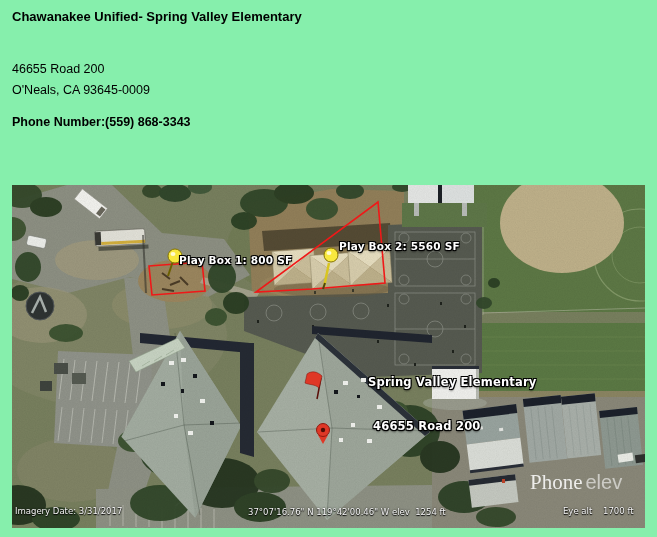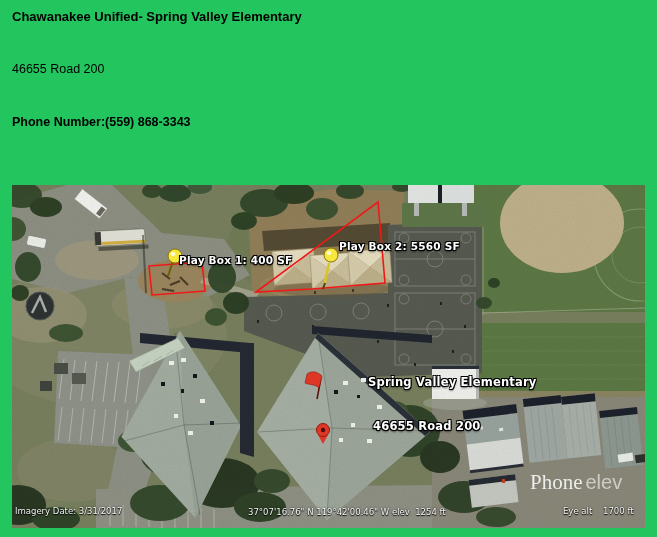--- a/index.html
+++ b/index.html
@@ -1,16 +1,16 @@
 <!DOCTYPE html>
 <html><head>
 <meta charset="utf-8">
 <style>
   html,body{margin:0;padding:0;background:#fff;}
-  .page{position:relative;width:657px;height:537px;background:#22c55e;overflow:hidden;
+  .page{position:relative;width:657px;height:537px;background:#86efac;overflow:hidden;
         font-family:"Liberation Sans",sans-serif;color:#000;}
   .title{position:absolute;left:12px;top:9px;font-size:13px;font-weight:bold;}
   .addr{position:absolute;left:12px;font-size:12.5px;}
   .a1{top:62px;} .a2{top:83px;}
   .phone{position:absolute;left:12px;top:115px;font-size:12.5px;font-weight:bold;}
   .phone .pnum{}
   .map{position:absolute;left:12px;top:185px;width:633px;height:343px;overflow:hidden;background:#79815f;}
   .map svg{position:absolute;left:0;top:0;display:block;}
   .mlabel{position:absolute;color:#fff;font-weight:bold;font-family:"DejaVu Sans",sans-serif;
           white-space:pre;letter-spacing:.2px;
@@ -26,20 +26,21 @@
   .st-coords{left:236px;top:322px;}
   .st-eye{left:551px;top:321px;}
 </style>
 </head>
 <body>
 
 <div class="page">
 
   <div class="title">Chawanakee Unified- Spring Valley Elementary</div>
   <div class="addr a1">46655 Road 200</div>
+  <div class="addr a2">O'Neals, CA 93645-0009</div>
   <div class="phone">
     <span>Phone Number:</span><span class="pnum">(559) 868-3343</span>
   </div>
 
   <div class="map">
     <svg width="633" height="343" viewBox="0 0 633 343">
       <defs>
         <filter id="grain" x="0" y="0" width="100%" height="100%">
           <feTurbulence type="fractalNoise" baseFrequency="0.9" numOctaves="2" result="n"></feTurbulence>
           <feColorMatrix in="n" type="matrix" values="0 0 0 0 0  0 0 0 0 0  0 0 0 0 0  0 0 0 0.14 0"></feColorMatrix>
@@ -328,21 +329,21 @@
         <path d="M295,189 C300,185 306,187 310,191 L307,203 C303,199 297,200 293,198 Z" stroke="#7a120c" stroke-width=".5" fill="#df3726"></path>
       </g>
 
       <g>
         <polygon points="306,250 316,250 311,259" fill="#df3726"></polygon>
         <circle cx="311" cy="245" r="6.5" stroke="#8e1a10" stroke-width="1" fill="#df3726"></circle>
         <circle cx="311" cy="245" r="2.2" fill="#4f0d06"></circle>
       </g>
     </svg>
 
-    <div class="mlabel lbl-small" style="left:167px;top:69px;">Play Box 1: 400 SF</div>
+    <div class="mlabel lbl-small" style="left:167px;top:69px;">Play Box 1: 800 SF</div>
     <div class="mlabel lbl-small" style="left:327px;top:55px;">Play Box 2: 5560 SF</div>
     <div class="mlabel lbl-big" style="left:316px;top:190px;">Spring Valley Elementary</div>
     <div class="mlabel lbl-big" style="left:321px;top:234px;">46655 Road 200</div>
 
     <div class="wm">
       <span class="g">Phone</span><span class="e">elev</span>
     </div>
 
     <div class="status st-date">Imagery Date: 3/31/2017</div>
     <div class="status st-coords">37°07'16.76" N 119°42'00.46" W elev  1254 ft</div>

